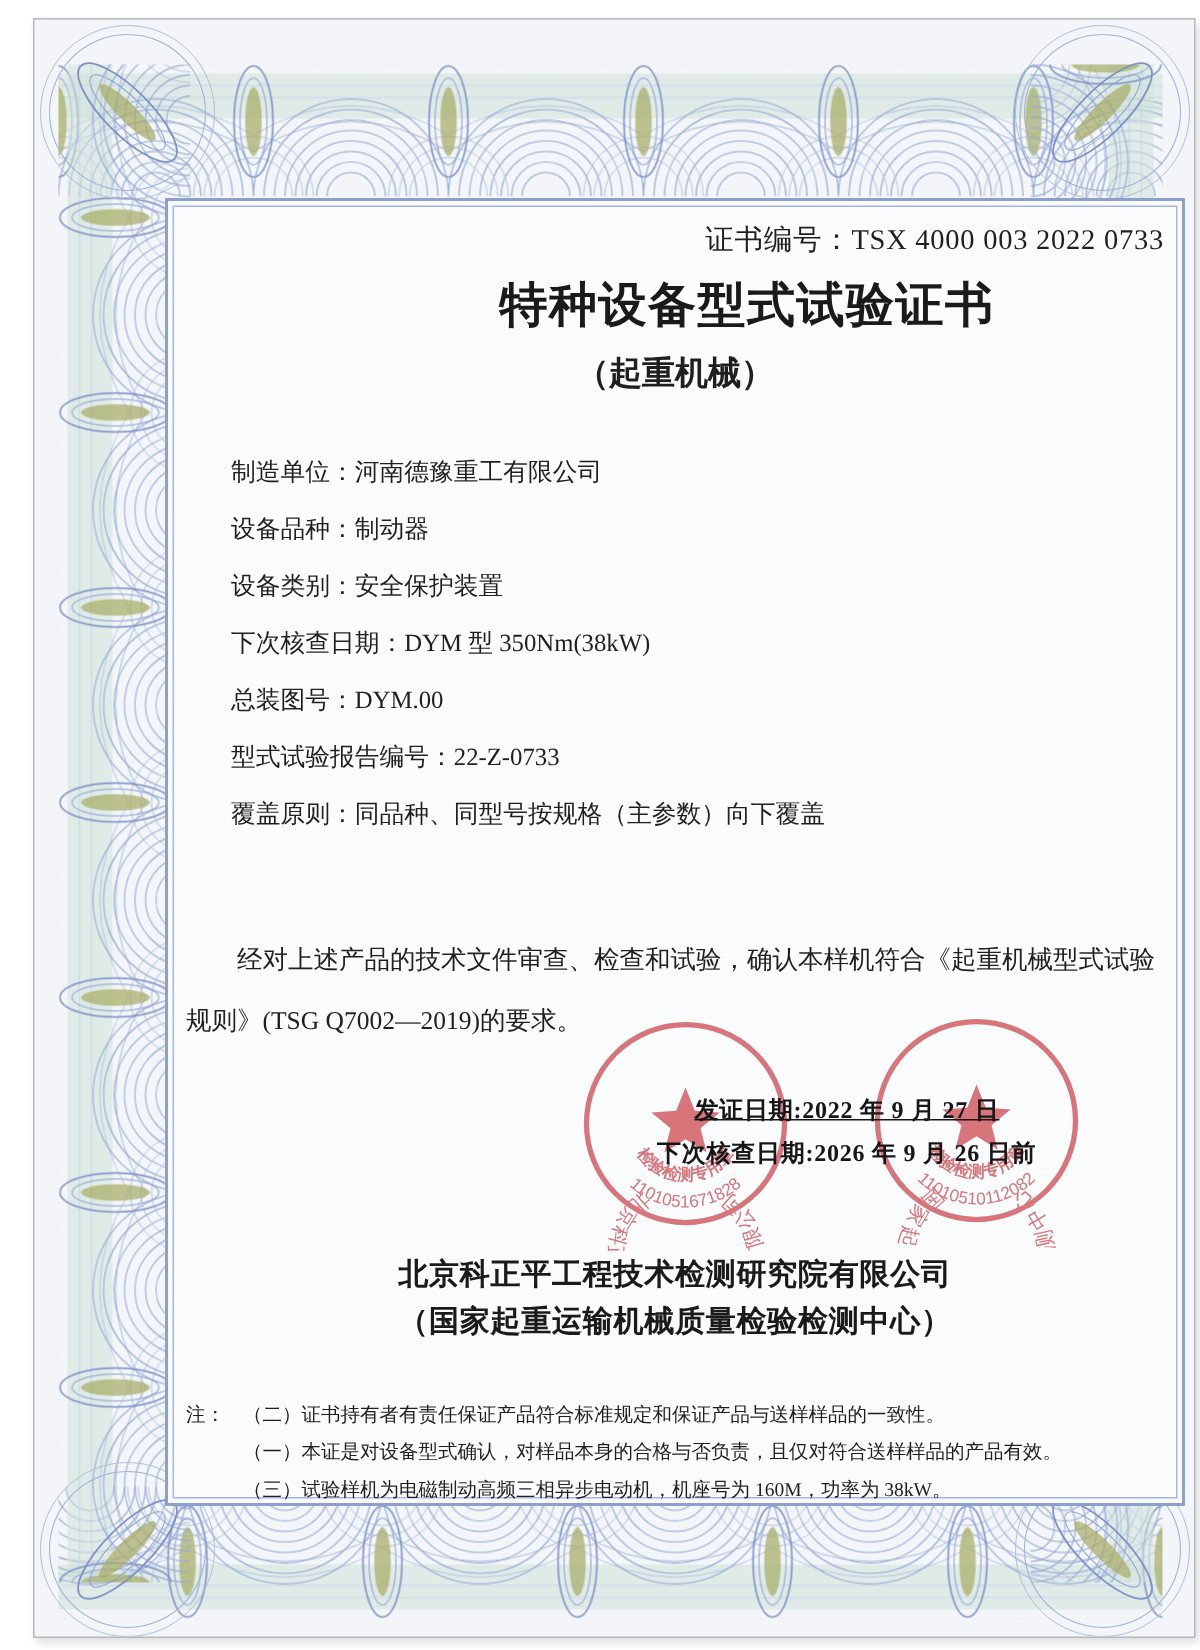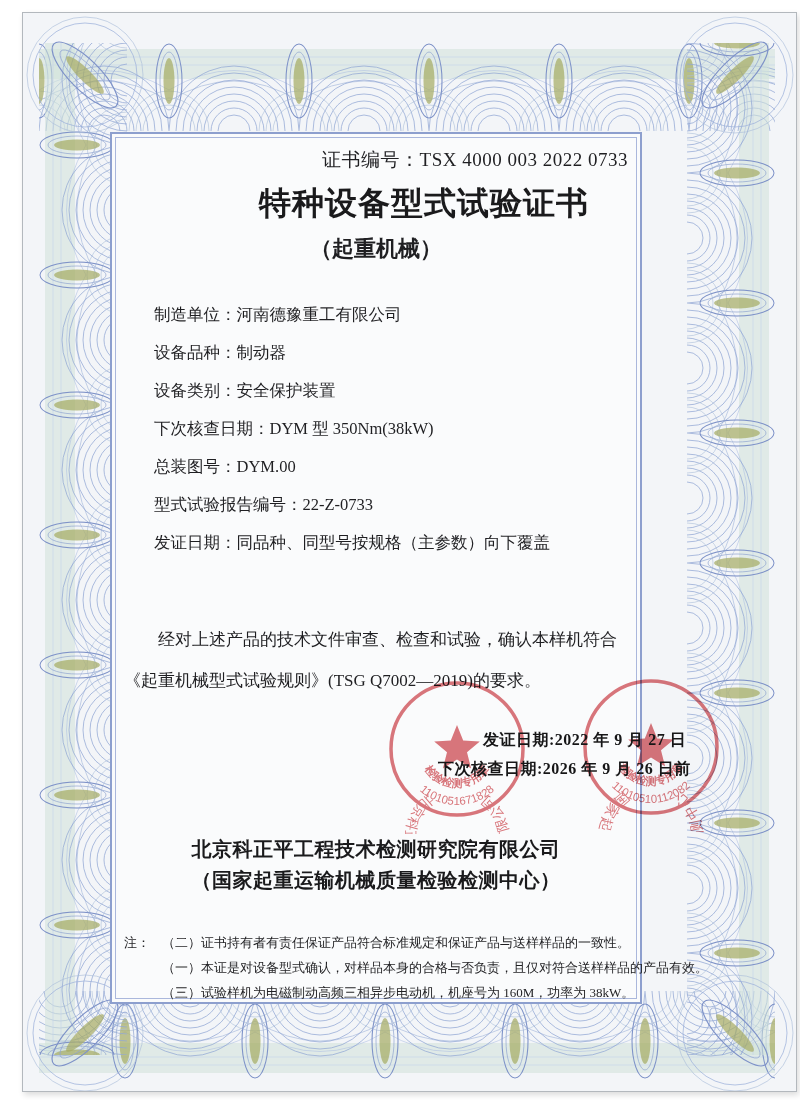--- a/index.html
+++ b/index.html
@@ -7,21 +7,21 @@
     width:800px;height:1100px;position:relative;background:#ffffff;overflow:hidden;
     font-family:"Liberation Serif","DejaVu Serif",serif;color:#1f1f22;
   }
   .paper{
     position:absolute;left:22px;top:12px;width:773px;height:1078px;
     background:#f3f5f8;border:1px solid #b3b8bd;
     box-shadow:2px 3px 6px rgba(0,0,0,.14);
   }
   .border-art{position:absolute;left:0;top:0;width:773px;height:1078px;}
   .inner-box{
-    position:absolute;left:87px;top:119px;width:532px;height:872px;
+    position:absolute;left:87px;top:119px;width:680px;height:872px;
     background:#fafbfc;border:2px solid #8d9fce;box-sizing:border-box;z-index:2;
   }
   .inner-box::before{
     content:"";position:absolute;inset:3px;border:1px solid #aab7dc;pointer-events:none;
   }
   .cert-no{position:absolute;top:13px;right:12px;font-size:19px;letter-spacing:.5px;white-space:nowrap;}
   .title{
     position:absolute;top:48px;left:0;width:100%;text-align:center;
     font-family:"Liberation Sans","DejaVu Sans",sans-serif;font-weight:700;
     font-size:32px;letter-spacing:1px;color:#1a1a1c;margin-left:48px;
@@ -50,21 +50,21 @@
     position:absolute;z-index:5;color:var(--stamp-red,#d8646a);
     mix-blend-mode:multiply;opacity:.88;
   }
   .stamp text{fill:currentColor;font-family:"Liberation Sans","DejaVu Sans",sans-serif;}
   .stamp-left{left:349px;top:651px;}
   .stamp-right{left:543px;top:649px;}
   .date-line{
     position:absolute;z-index:6;font-weight:700;font-size:16px;
     letter-spacing:.5px;color:#161617;white-space:nowrap;
   }
-  .date-issue{left:460px;top:717px;}
+  .date-issue{left:440px;top:717px;text-decoration:underline;}
   .date-review{left:415px;top:746px;}
 </style>
 </head>
 <body>
 
 <div class="paper">
 
   <svg class="border-art" viewBox="0 0 773 1078" aria-hidden="true">
     <defs>
       <pattern id="gpat" width="130" height="88" patternUnits="userSpaceOnUse">
@@ -152,21 +152,21 @@
     <div class="title">特种设备型式试验证书</div>
     <div class="subtitle">（起重机械）</div>
 
     <div class="fields">
       <div class="field-row"><span>制造单位：</span><span>河南德豫重工有限公司</span></div>
       <div class="field-row"><span>设备品种：</span><span>制动器</span></div>
       <div class="field-row"><span>设备类别：</span><span>安全保护装置</span></div>
       <div class="field-row"><span>下次核查日期：</span><span>DYM 型 350Nm(38kW)</span></div>
       <div class="field-row"><span>总装图号：</span><span>DYM.00</span></div>
       <div class="field-row"><span>型式试验报告编号：</span><span>22-Z-0733</span></div>
-      <div class="field-row"><span>发证日期：</span><span>同品种、同型号按规格（主参数）向下覆盖</span></div>
+      <div class="field-row"><span>覆盖原则：</span><span>同品种、同型号按规格（主参数）向下覆盖</span></div>
     </div>
 
     <div class="statement">经对上述产品的技术文件审查、检查和试验，确认本样机符合《起重机械型式试验规则》(TSG Q7002—2019)的要求。</div>
 
     <div class="org-line1">北京科正平工程技术检测研究院有限公司</div>
     <div class="org-line2">（国家起重运输机械质量检验检测中心）</div>
 
     <div class="notes">
       <div class="notes-label">注：</div>
       <div class="note-items">

